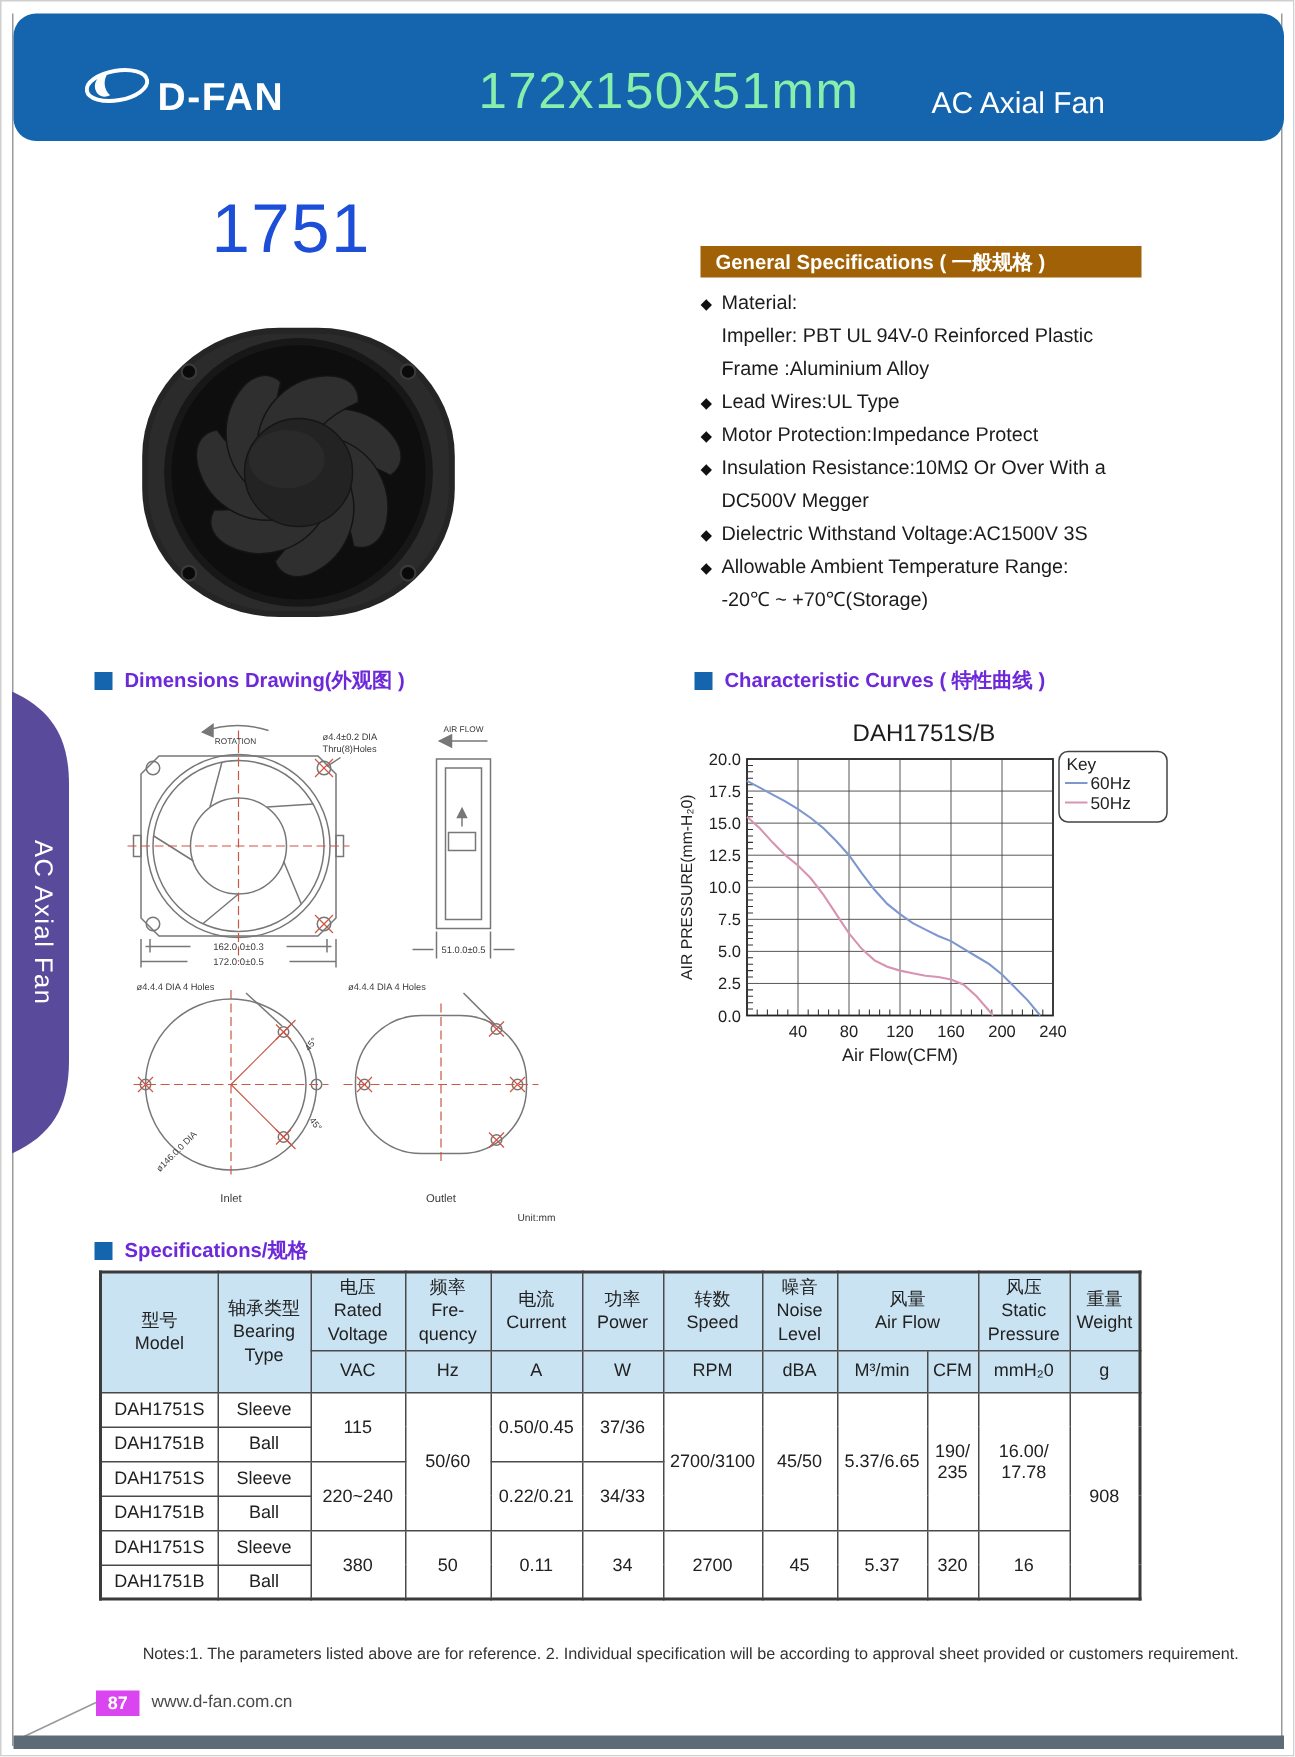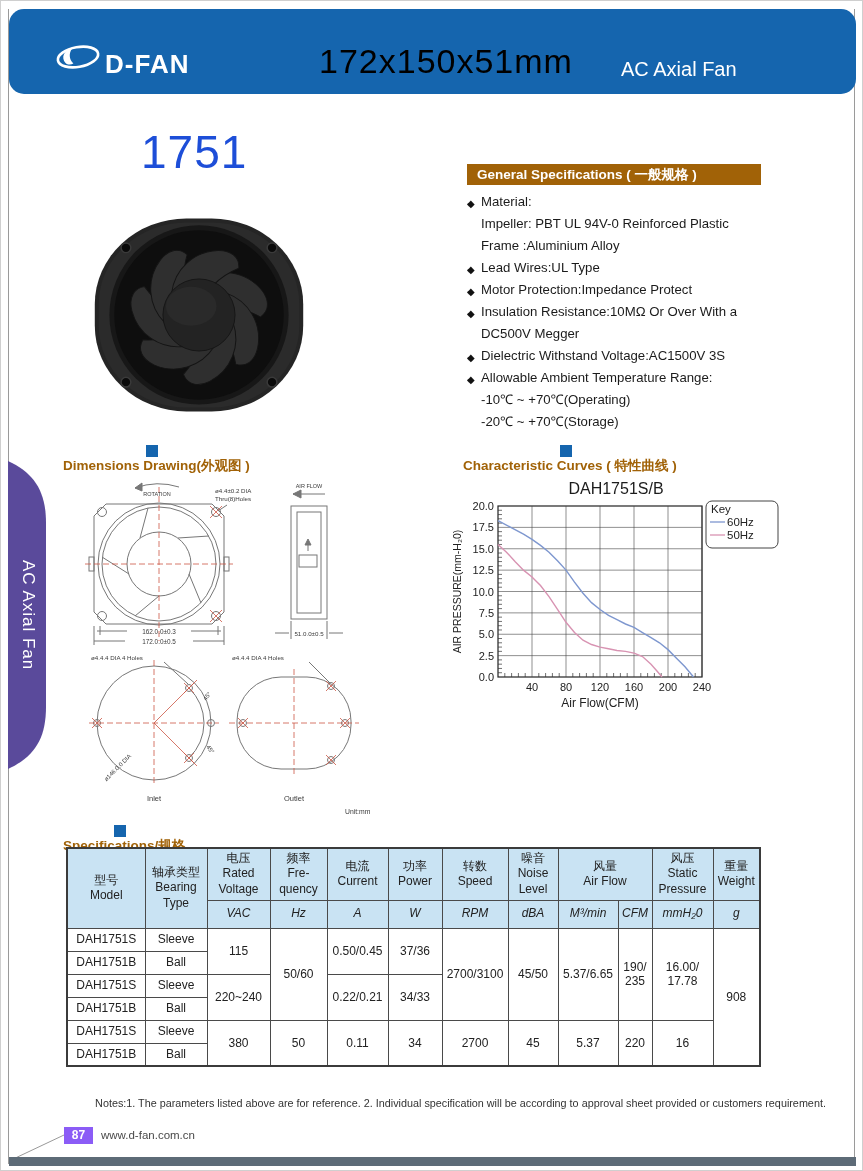--- a/index.html
+++ b/index.html
@@ -5,58 +5,58 @@
   html,body{margin:0;padding:0;background:#ffffff;}
   .page{position:relative;width:863px;height:1171px;background:#fff;overflow:hidden;
         font-family:"Liberation Sans",sans-serif;border:1px solid #cfcfcf;box-sizing:border-box;}
   .edge{position:absolute;top:8px;bottom:6px;width:1px;background:#9a9a9a;}
   .edge-l{left:7px;} .edge-r{right:7px;}
 
   
   .topbar{position:absolute;left:8px;top:8px;width:847px;height:85px;background:#1565ae;border-radius:15px;}
   .logo{position:absolute;left:46px;top:34px;}
   .brand{position:absolute;left:96px;top:40px;color:#fff;font-size:26px;font-weight:bold;letter-spacing:1px;}
-  .hsize{position:absolute;left:310px;top:33px;color:#000000;font-size:34px;letter-spacing:1px;}
+  .hsize{position:absolute;left:310px;top:33px;color:#86efac;font-size:34px;letter-spacing:1px;}
   .htype{position:absolute;left:612px;top:49px;color:#fff;font-size:20px;}
 
   .model-no{position:absolute;left:140px;top:124px;font-size:46px;color:#1d4ed8;letter-spacing:1px;}
   .fan-photo{position:absolute;left:86px;top:194px;}
 
   
   .gs-title{position:absolute;left:466px;top:163px;width:294px;height:21px;background:#a16207;
             color:#fff;font-size:13.5px;font-weight:bold;line-height:21px;padding-left:10px;box-sizing:border-box;}
   .gs-list{position:absolute;left:466px;top:191px;width:300px;font-size:13.2px;color:#1b1b1b;}
   .gs-line{display:flex;line-height:20px;}
   .gs-bullet{width:14px;flex:none;font-size:10px;padding-top:2px;color:#111;}
   .gs-line.cont .gs-bullet{visibility:hidden;}
 
   
-  .sec-head{position:absolute;display:flex;align-items:center;font-size:13.5px;font-weight:bold;color:#a16207;flex-direction:column;}
+  .sec-head{position:absolute;display:flex;align-items:center;font-size:13.5px;font-weight:bold;color:#6d28d9;}
   .sq{width:12px;height:12px;background:#1565ae;display:inline-block;margin-right:8px;flex:none;}
   .h-dim{left:62px;top:444px;} .h-curves{left:462px;top:444px;} .h-spec{left:62px;top:824px;}
 
   .dim-svg{position:absolute;left:68px;top:478px;}
   .chart-box{position:absolute;left:448px;top:476px;}
   svg{font-family:"Liberation Sans",sans-serif;}
 
   
   .sidebar{position:absolute;left:7px;top:460px;width:40px;height:308px;}
   .side-label{position:absolute;left:8px;top:0;width:24px;height:100%;display:flex;align-items:center;justify-content:center;
               writing-mode:vertical-rl;color:#fff;font-size:17px;letter-spacing:1px;}
 
   
   .spec-table{position:absolute;left:65px;top:846px;border-collapse:collapse;table-layout:fixed;width:695px;
               font-size:12px;color:#222;border:2px solid #3b3b3b;}
   .spec-table th,.spec-table td{border:1px solid #4a4a4a;text-align:center;vertical-align:middle;padding:0 2px;}
   .spec-table thead th{background:#c9e3f3;font-weight:normal;white-space:pre-line;line-height:1.3;}
   .spec-table tbody td{background:#fff;white-space:pre-line;line-height:1.2;}
-  .spec-table tr.h1{height:52px;} .spec-table tr.h2{height:28px;font-style:italic;} .spec-table tbody tr{height:23px;}
+  .spec-table tr.h1{height:52px;} .spec-table tr.h2{height:28px;} .spec-table tbody tr{height:23px;}
 
   .notes{position:absolute;left:62px;top:1096px;width:795px;font-size:10.8px;color:#333;text-align:center;}
-  .page-badge{position:absolute;left:63px;top:1126px;width:29px;height:17px;background:#8b5cf6;color:#fff;
+  .page-badge{position:absolute;left:63px;top:1126px;width:29px;height:17px;background:#d946ef;color:#fff;
               font-size:12px;font-weight:bold;text-align:center;line-height:17px;}
   .website{position:absolute;left:100px;top:1128px;font-size:11.5px;color:#4a4a4a;}
   .foot-diag{position:absolute;left:8px;top:1130px;}
   .bottombar{position:absolute;left:8px;top:1156px;width:847px;height:9px;background:#5d6b77;}
 </style>
 </head>
 <body>
 
 <div class="page">
   <div class="edge edge-l"></div>
@@ -141,24 +141,20 @@
         <span class="gs-bullet">◆</span>
         <span>DC500V Megger</span>
       </div>
     <div class="gs-line">
         <span class="gs-bullet">◆</span>
         <span>Dielectric Withstand Voltage:AC1500V 3S</span>
       </div>
     <div class="gs-line">
         <span class="gs-bullet">◆</span>
         <span>Allowable Ambient Temperature Range:</span>
-      </div>
-    <div class="gs-line cont">
-        <span class="gs-bullet">◆</span>
-        <span>-10℃ ~ +70℃(Operating)</span>
       </div>
     <div class="gs-line cont">
         <span class="gs-bullet">◆</span>
         <span>-20℃ ~ +70℃(Storage)</span>
       </div>
   </div>
 
   <div class="sec-head h-dim">
     <span class="sq"></span>
     <span>Dimensions Drawing(外观图 )</span>
@@ -442,21 +438,21 @@
       <tr>
         <td>DAH1751S</td>
         <td>Sleeve</td>
         <td rowspan="2">380</td>
         <td rowspan="2">50</td>
         <td rowspan="2">0.11</td>
         <td rowspan="2">34</td>
         <td rowspan="2">2700</td>
         <td rowspan="2">45</td>
         <td rowspan="2">5.37</td>
-        <td rowspan="2">220</td>
+        <td rowspan="2">320</td>
         <td rowspan="2">16</td>
       </tr>
       <tr>
         <td>DAH1751B</td>
         <td>Ball</td>
       </tr>
     </tbody>
   </table>
 
   <div class="notes">Notes:1. The parameters listed above are for reference.   2. Individual specification will be according to approval sheet provided or customers requirement.</div>

